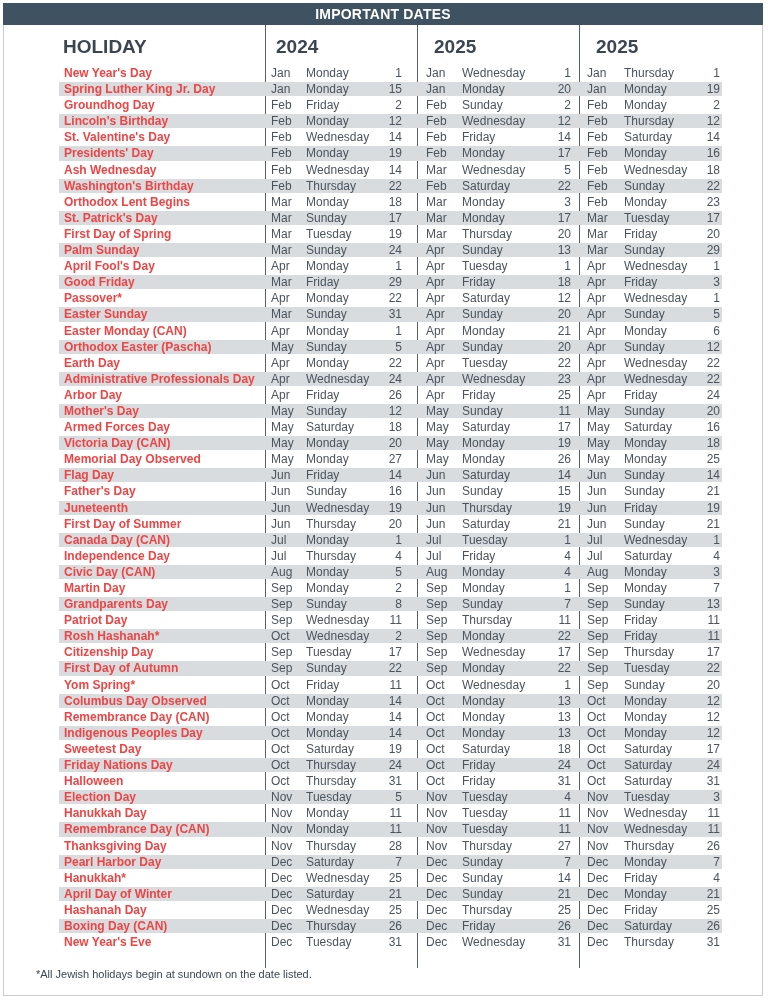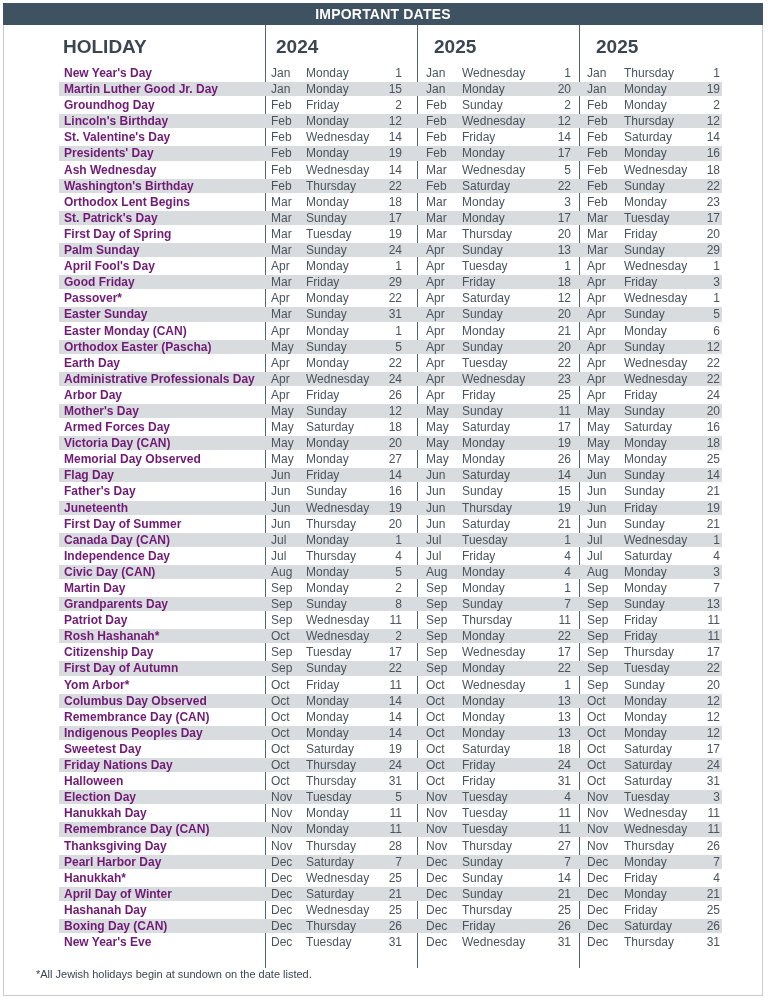--- a/index.html
+++ b/index.html
@@ -6,21 +6,21 @@
   body { width:768px; height:1000px; position:relative; overflow:hidden; font-family:"Liberation Sans", "DejaVu Sans", sans-serif; color:#3b4651; }
   .frame { position:absolute; left:3px; top:3px; width:760px; height:993px; border:1px solid #c9ccd0; box-sizing:border-box; }
   .banner { position:absolute; left:3px; top:3px; width:760px; height:22px; background:#3e5262; color:#ffffff; text-align:center; font-weight:bold; font-size:14px; line-height:22px; letter-spacing:0.2px; }
   .vline { position:absolute; top:25px; height:943px; width:1px; background:#55606a; }
   .colhead { position:absolute; top:36px; font-weight:bold; font-size:19px; color:#3b4651; }
   .rows { position:absolute; left:0; top:65px; width:768px; }
   .row { position:relative; height:16.1px; font-size:12px; line-height:16.1px; }
   .row .band { position:absolute; top:1px; bottom:1px; left:59px; width:663px; background:transparent; }
   .row.shade .band { background:#d9dcdf; }
   .row span { position:absolute; top:0; white-space:nowrap; }
-  .name { left:64px; font-weight:bold; color:#701a75; }
+  .name { left:64px; font-weight:bold; color:#ef4444; }
   .mon { color:#4a545d; }
   .day { color:#4a545d; }
   .dt { color:#4a545d; text-align:right; width:30px; }
   .footnote { position:absolute; left:36px; top:968px; font-size:11px; color:#3b4651; }
 </style>
 </head>
 <body>
 
 <div class="frame"></div>
 <div class="banner">IMPORTANT DATES</div>
@@ -43,21 +43,21 @@
       <span class="dt" style="left: 372px;">1</span>
       <span class="mon" style="left: 426px;">Jan</span>
       <span class="day" style="left: 462px;">Wednesday</span>
       <span class="dt" style="left: 541px;">1</span>
       <span class="mon" style="left: 587px;">Jan</span>
       <span class="day" style="left: 624px;">Thursday</span>
       <span class="dt" style="left: 690px;">1</span>
     </div>
     <div class="row shade">
       <div class="band"></div>
-      <span class="name">Martin Luther Good Jr. Day</span>
+      <span class="name">Spring Luther King Jr. Day</span>
       <span class="mon" style="left: 271px;">Jan</span>
       <span class="day" style="left: 306px;">Monday</span>
       <span class="dt" style="left: 372px;">15</span>
       <span class="mon" style="left: 426px;">Jan</span>
       <span class="day" style="left: 462px;">Monday</span>
       <span class="dt" style="left: 541px;">20</span>
       <span class="mon" style="left: 587px;">Jan</span>
       <span class="day" style="left: 624px;">Monday</span>
       <span class="dt" style="left: 690px;">19</span>
     </div>
@@ -524,21 +524,21 @@
       <span class="dt" style="left: 372px;">22</span>
       <span class="mon" style="left: 426px;">Sep</span>
       <span class="day" style="left: 462px;">Monday</span>
       <span class="dt" style="left: 541px;">22</span>
       <span class="mon" style="left: 587px;">Sep</span>
       <span class="day" style="left: 624px;">Tuesday</span>
       <span class="dt" style="left: 690px;">22</span>
     </div>
     <div class="row">
       <div class="band"></div>
-      <span class="name">Yom Arbor*</span>
+      <span class="name">Yom Spring*</span>
       <span class="mon" style="left: 271px;">Oct</span>
       <span class="day" style="left: 306px;">Friday</span>
       <span class="dt" style="left: 372px;">11</span>
       <span class="mon" style="left: 426px;">Oct</span>
       <span class="day" style="left: 462px;">Wednesday</span>
       <span class="dt" style="left: 541px;">1</span>
       <span class="mon" style="left: 587px;">Sep</span>
       <span class="day" style="left: 624px;">Sunday</span>
       <span class="dt" style="left: 690px;">20</span>
     </div>

